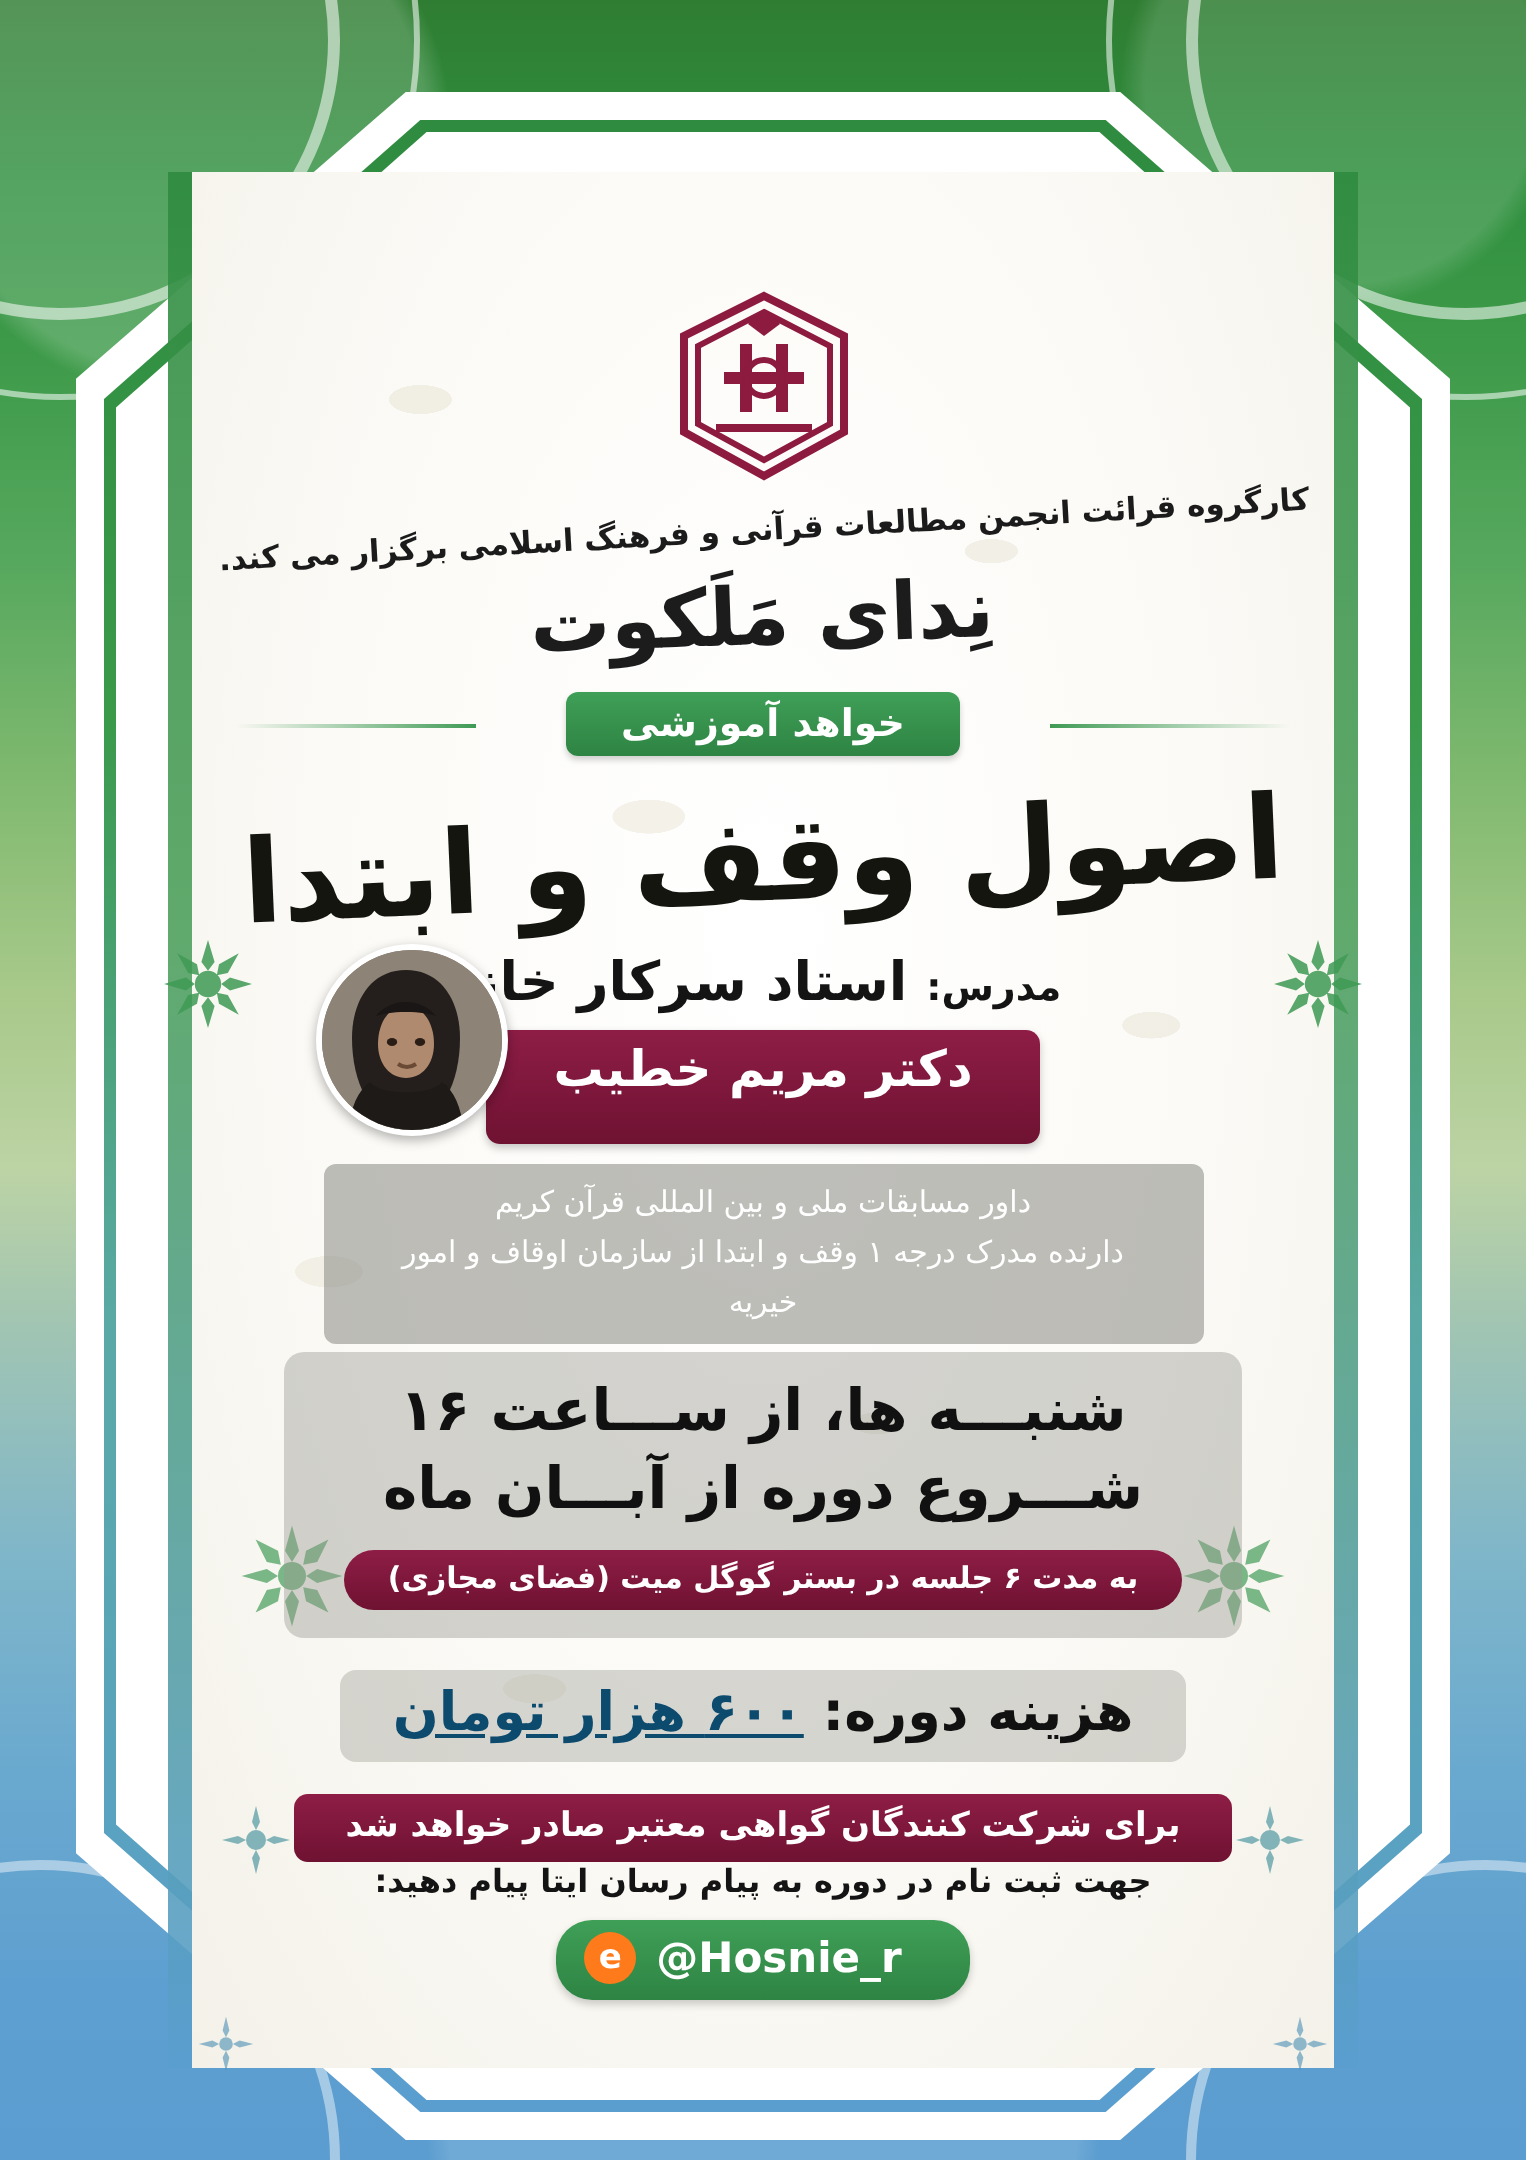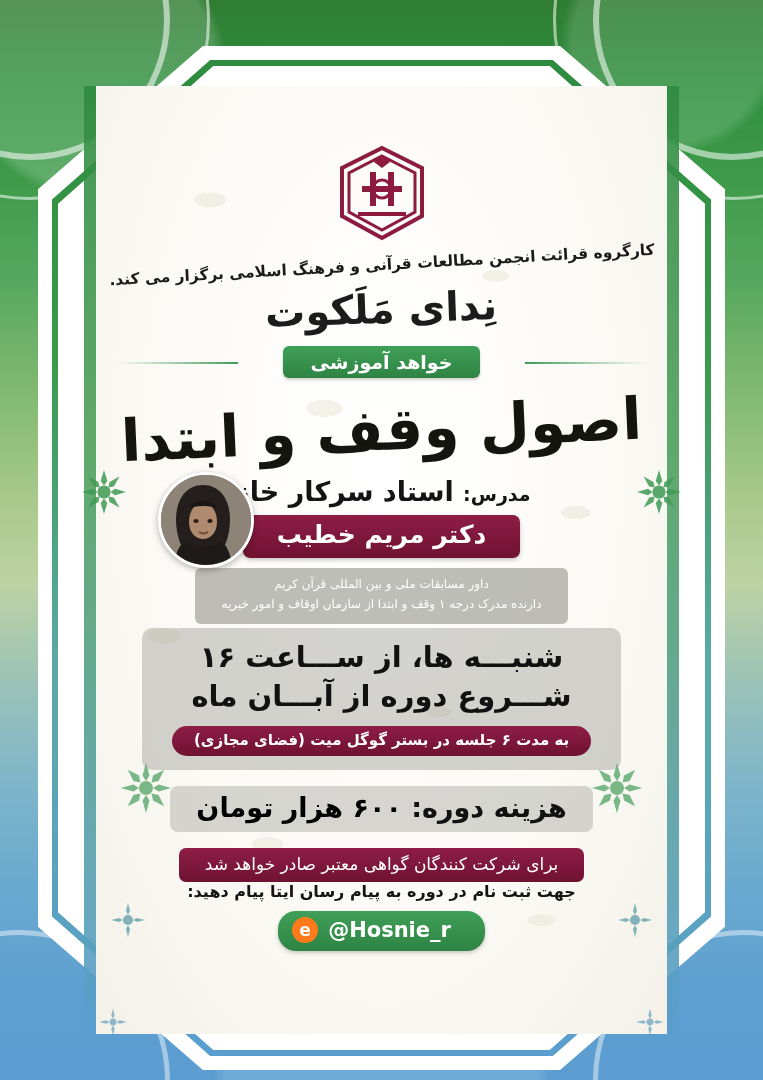--- a/index.html
+++ b/index.html
@@ -209,39 +209,39 @@
   .teacher-line {
     font-size: 27px; font-weight: 700; color:#141414;
     padding-right: 14px;
   }
   .teacher-line .lbl { font-size: 19px; font-weight: 700; }
   .teacher-name {
     margin-top: 8px;
     background: linear-gradient(180deg,#8e1d45,#6f1232);
     color: #ffffff;
     font-size: 25px; font-weight: 700;
-    padding: 5px 34px 9px;
+    padding: 5px 34px 23px;
     border-radius: 7px;
     box-shadow: 0 2px 4px rgba(0,0,0,.22);
   }
   .avatar {
     position: absolute;
     left: 62px; top: -4px;
     width: 96px; height: 96px; border-radius: 50%;
     overflow: hidden;
     border: 3px solid #ffffff;
     box-shadow: 0 2px 6px rgba(0,0,0,.3);
     background: #7e7468;
   }
 
   .credentials {
     margin-top: 10px;
     background: rgba(137,137,130,.55);
     color: #ffffff;
-    font-size: 12px; line-height: 1.65;
+    font-size: 15px; line-height: 1.65;
     padding: 7px 26px 9px;
     border-radius: 6px;
     max-width: 440px;
   }
 
   .schedule {
     margin-top: 4px;
     background: rgba(152,152,145,.42);
     border-radius: 10px;
     padding: 10px 30px 14px;
@@ -259,26 +259,26 @@
     padding: 5px 22px 7px; border-radius: 16px;
   }
 
   .price-row {
     margin-top: 16px;
     background: rgba(152,152,145,.38);
     border-radius: 8px;
     padding: 6px 26px 9px;
     font-size: 27px; font-weight: 700; color: #111;
   }
-  .price-row .amount { color: #000000; }
+  .price-row .amount { color: #0c4a6e; text-decoration: underline; }
 
   .cert-pill {
     margin-top: 16px;
     background: linear-gradient(180deg,#8e1d45,#6f1232);
-    color:#fff; font-size: 17px; font-weight:400;
+    color:#fff; font-size: 17px; font-weight:700;
     padding: 6px 26px 8px; border-radius: 7px;
   }
 
   .register-note {
     margin-top: 0;
     font-size: 16px; color: #141414; font-weight: 600;
   }
 
   .eitaa-pill {
     margin-top: 10px;

